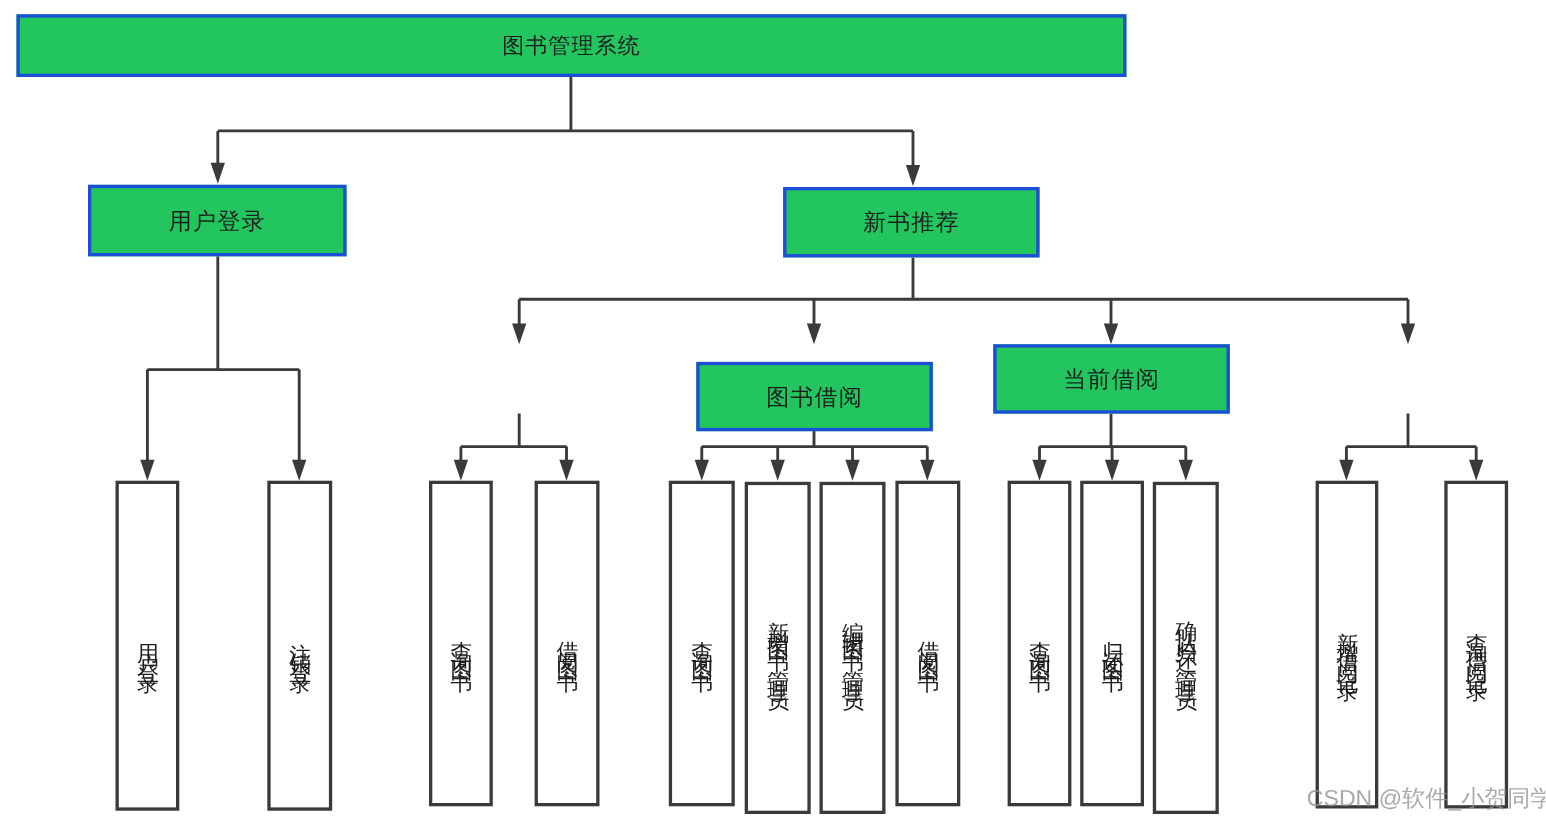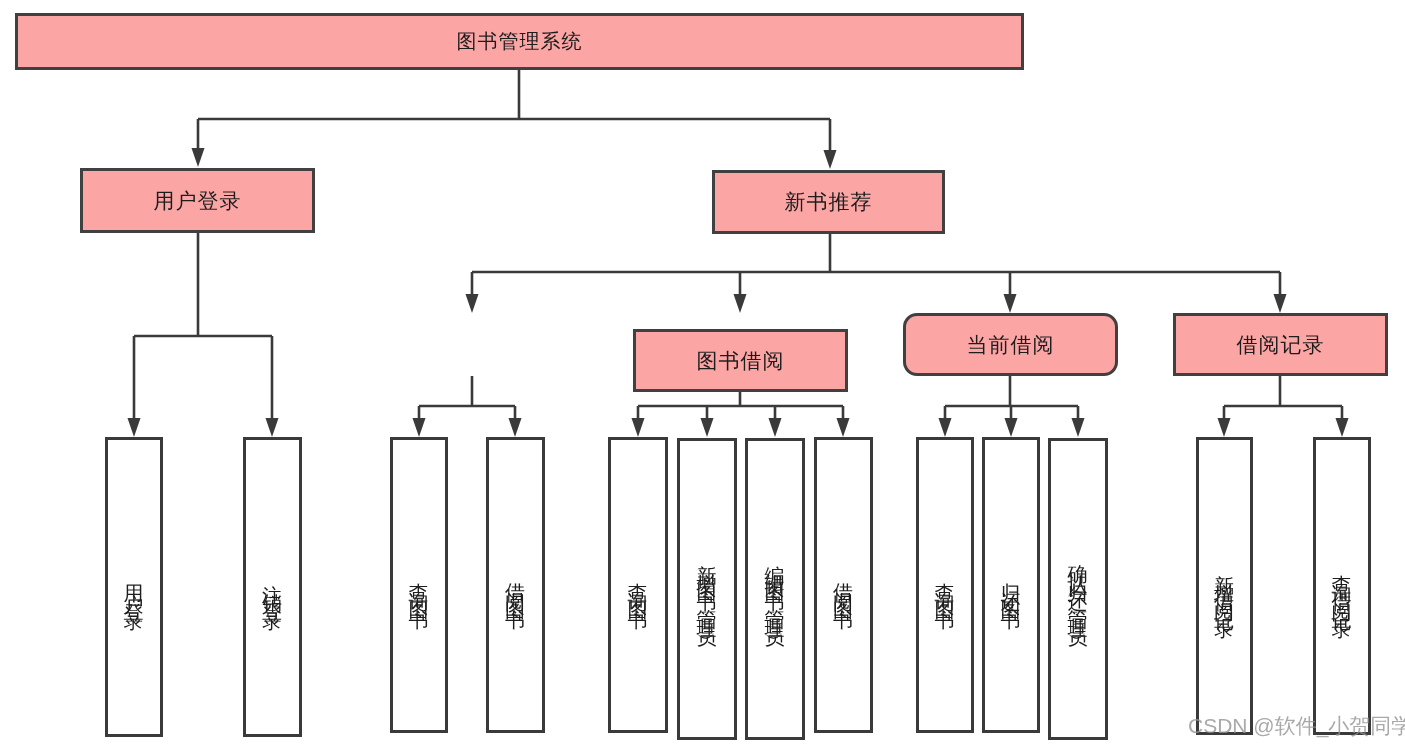--- a/index.html
+++ b/index.html
@@ -2,21 +2,21 @@
 <html><head>
 <meta charset="utf-8">
 <style>
   html,body{margin:0;padding:0;background:#ffffff;}
   #canvas{
     position:relative;width:1405px;height:747px;background:#ffffff;overflow:hidden;
     font-family:"Liberation Sans","DejaVu Sans",sans-serif;color:#1d1d1d;
   }
   #wires{position:absolute;left:0;top:0;z-index:0;}
   .node{
-    position:absolute;box-sizing:border-box;background:#fca5a5;border:3px solid #404040;
+    position:absolute;box-sizing:border-box;background:#22c55e;border:3px solid #1d4ed8;
     display:flex;align-items:center;justify-content:center;z-index:1;
     font-size:21px;letter-spacing:1px;white-space:nowrap;
   }
   .node.root{font-size:20px;}
   .vnode{
     position:absolute;box-sizing:border-box;background:#ffffff;border:3px solid #3a3a3a;
     display:flex;align-items:center;justify-content:center;z-index:1;
   }
   .vnode span{
     writing-mode:vertical-rl;text-orientation:mixed;
@@ -71,22 +71,21 @@
       <polygon points="1335.5,418 1348.5,418 1342,437"></polygon>
     </g>
   </svg>
 
   <div class="node root" style="left:15px;top:13px;width:1009px;height:57px;">图书管理系统</div>
 
   <div class="node" style="left:80px;top:168px;width:235px;height:65px;">用户登录</div>
   <div class="node" style="left:712px;top:170px;width:233px;height:64px;">新书推荐</div>
 
   <div class="node" style="left:633px;top:329px;width:215px;height:63px;">图书借阅</div>
-  <div class="node" style="left:903px;top:313px;width:215px;height:63px;border-radius:14px;">当前借阅</div>
-  <div class="node" style="left:1173px;top:313px;width:215px;height:63px;">借阅记录</div>
+  <div class="node" style="left:903px;top:313px;width:215px;height:63px;">当前借阅</div>
 
   <div class="vnode" style="left:105px;top:437px;width:58px;height:300px;">
     <span>用户登录</span>
   </div>
   <div class="vnode" style="left:243px;top:437px;width:59px;height:300px;">
     <span>注销登录</span>
   </div>
 
   <div class="vnode" style="left:390px;top:437px;width:58px;height:296px;">
     <span>查询图书</span>

